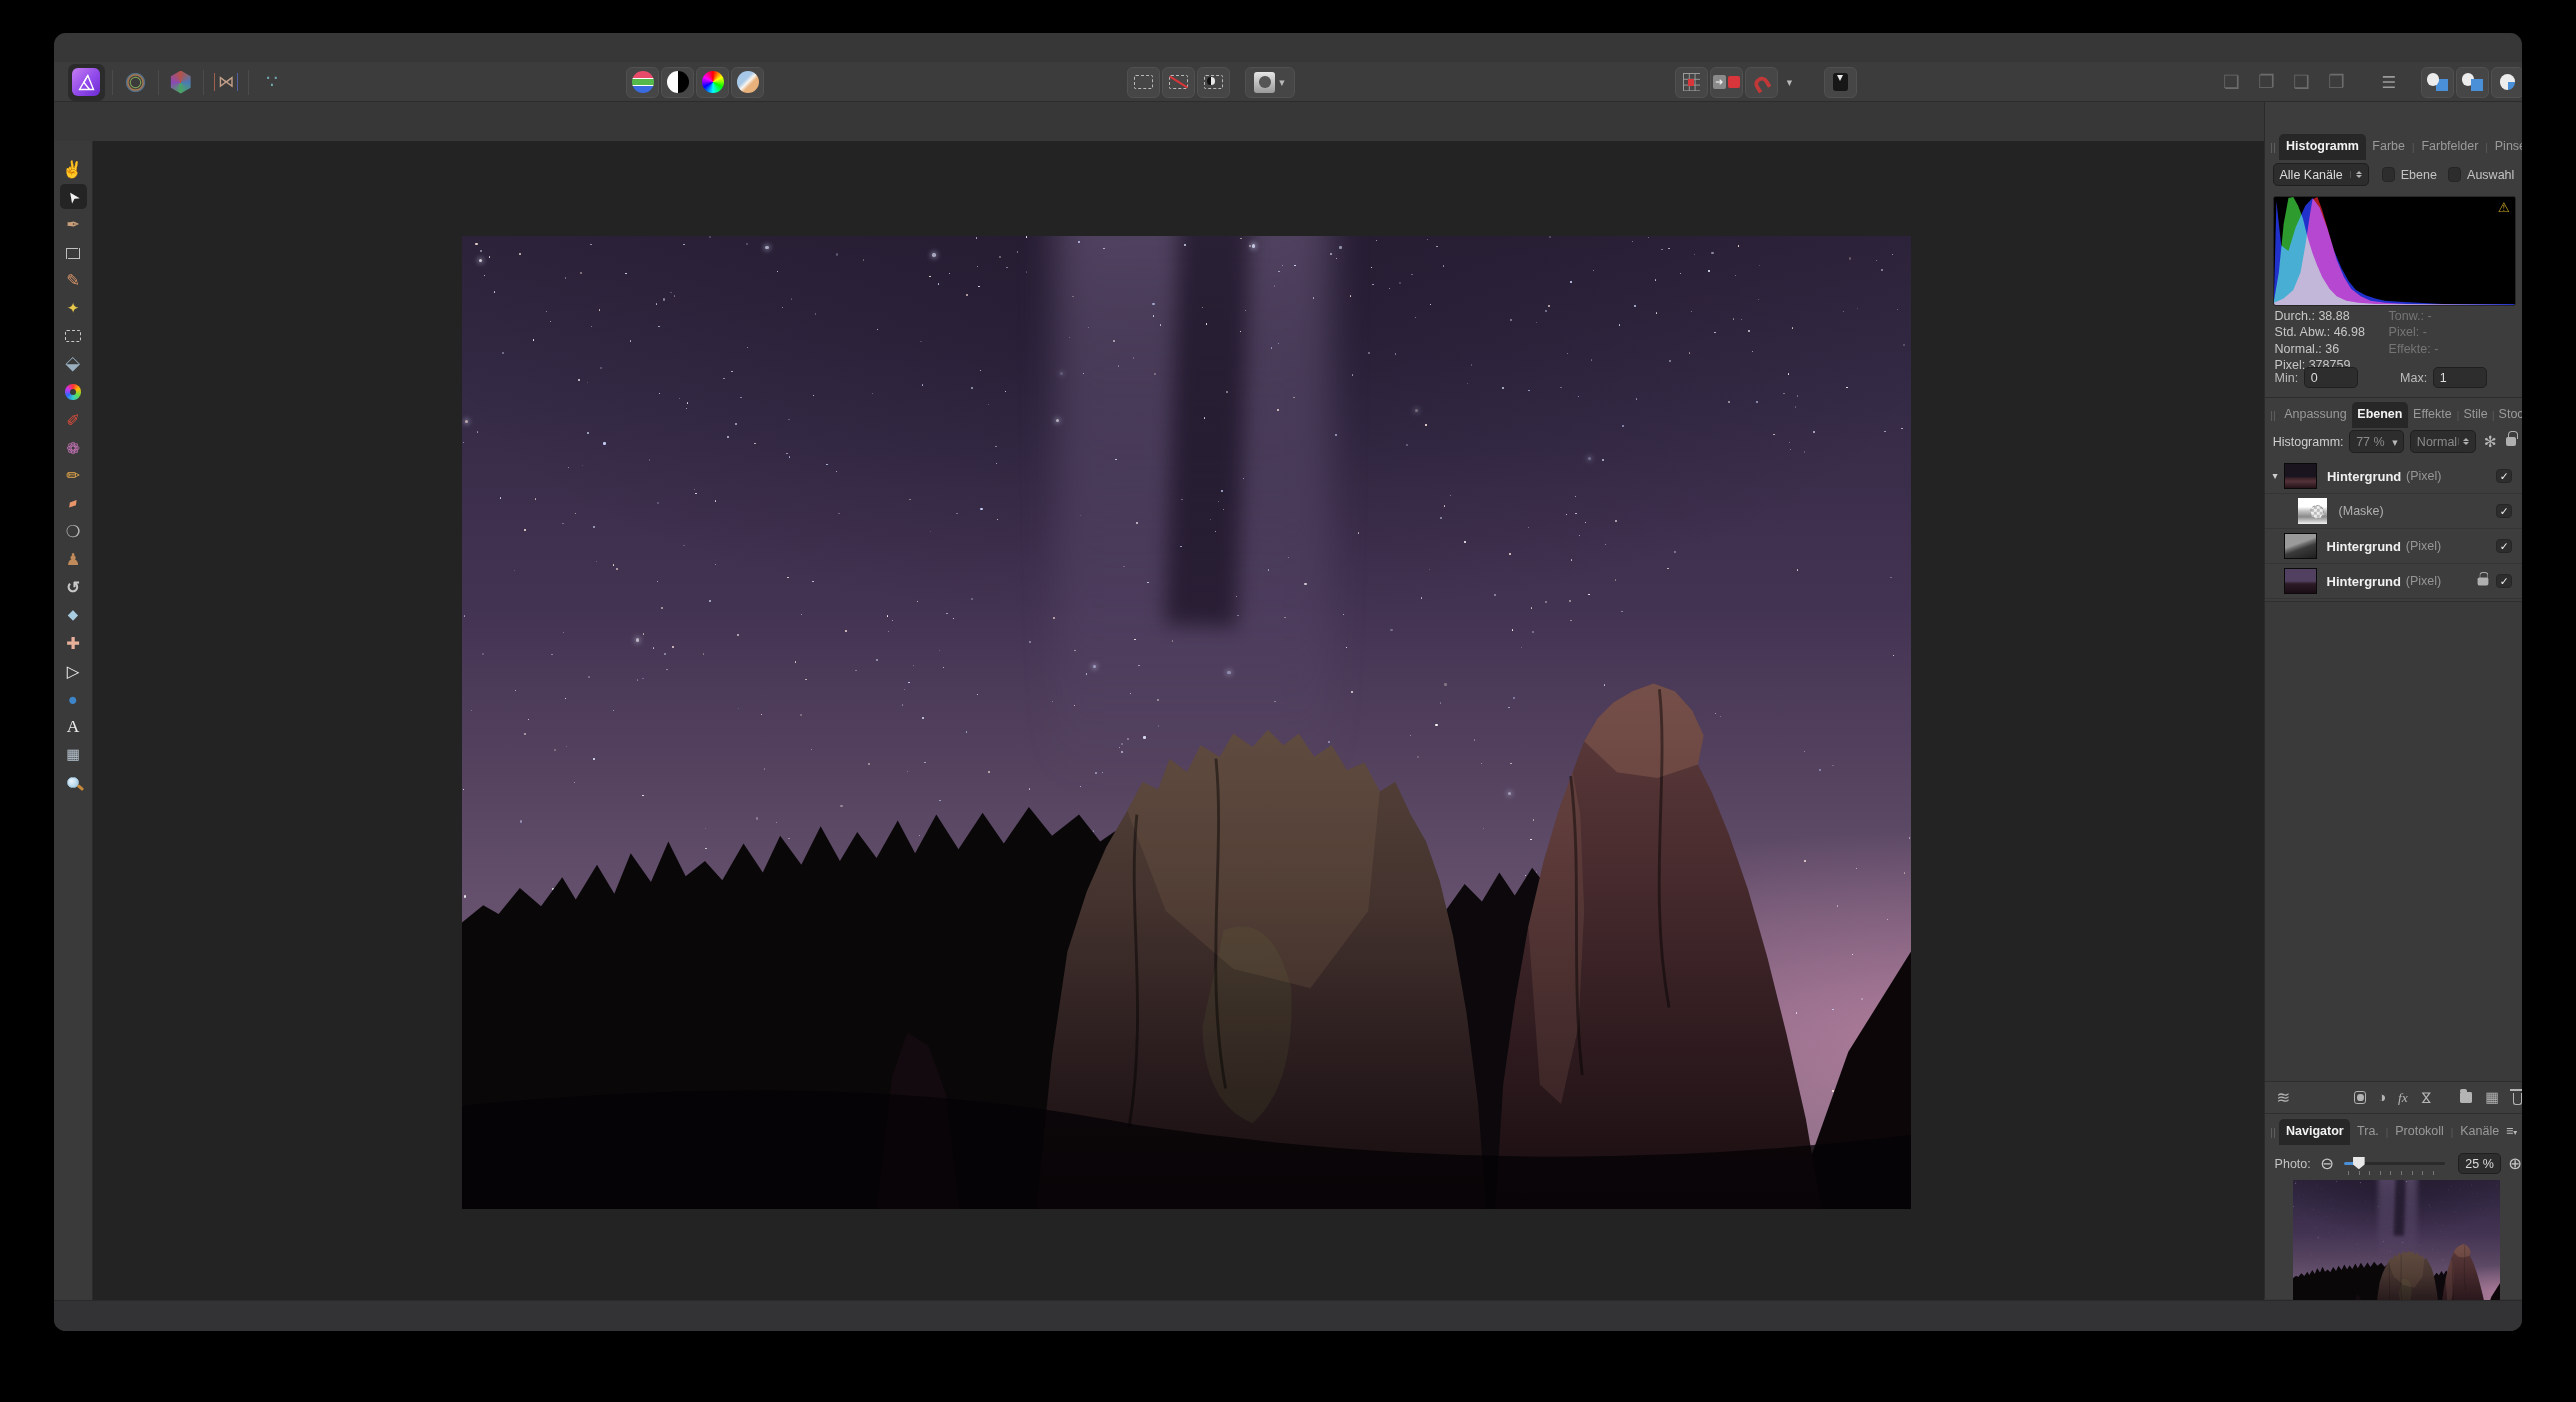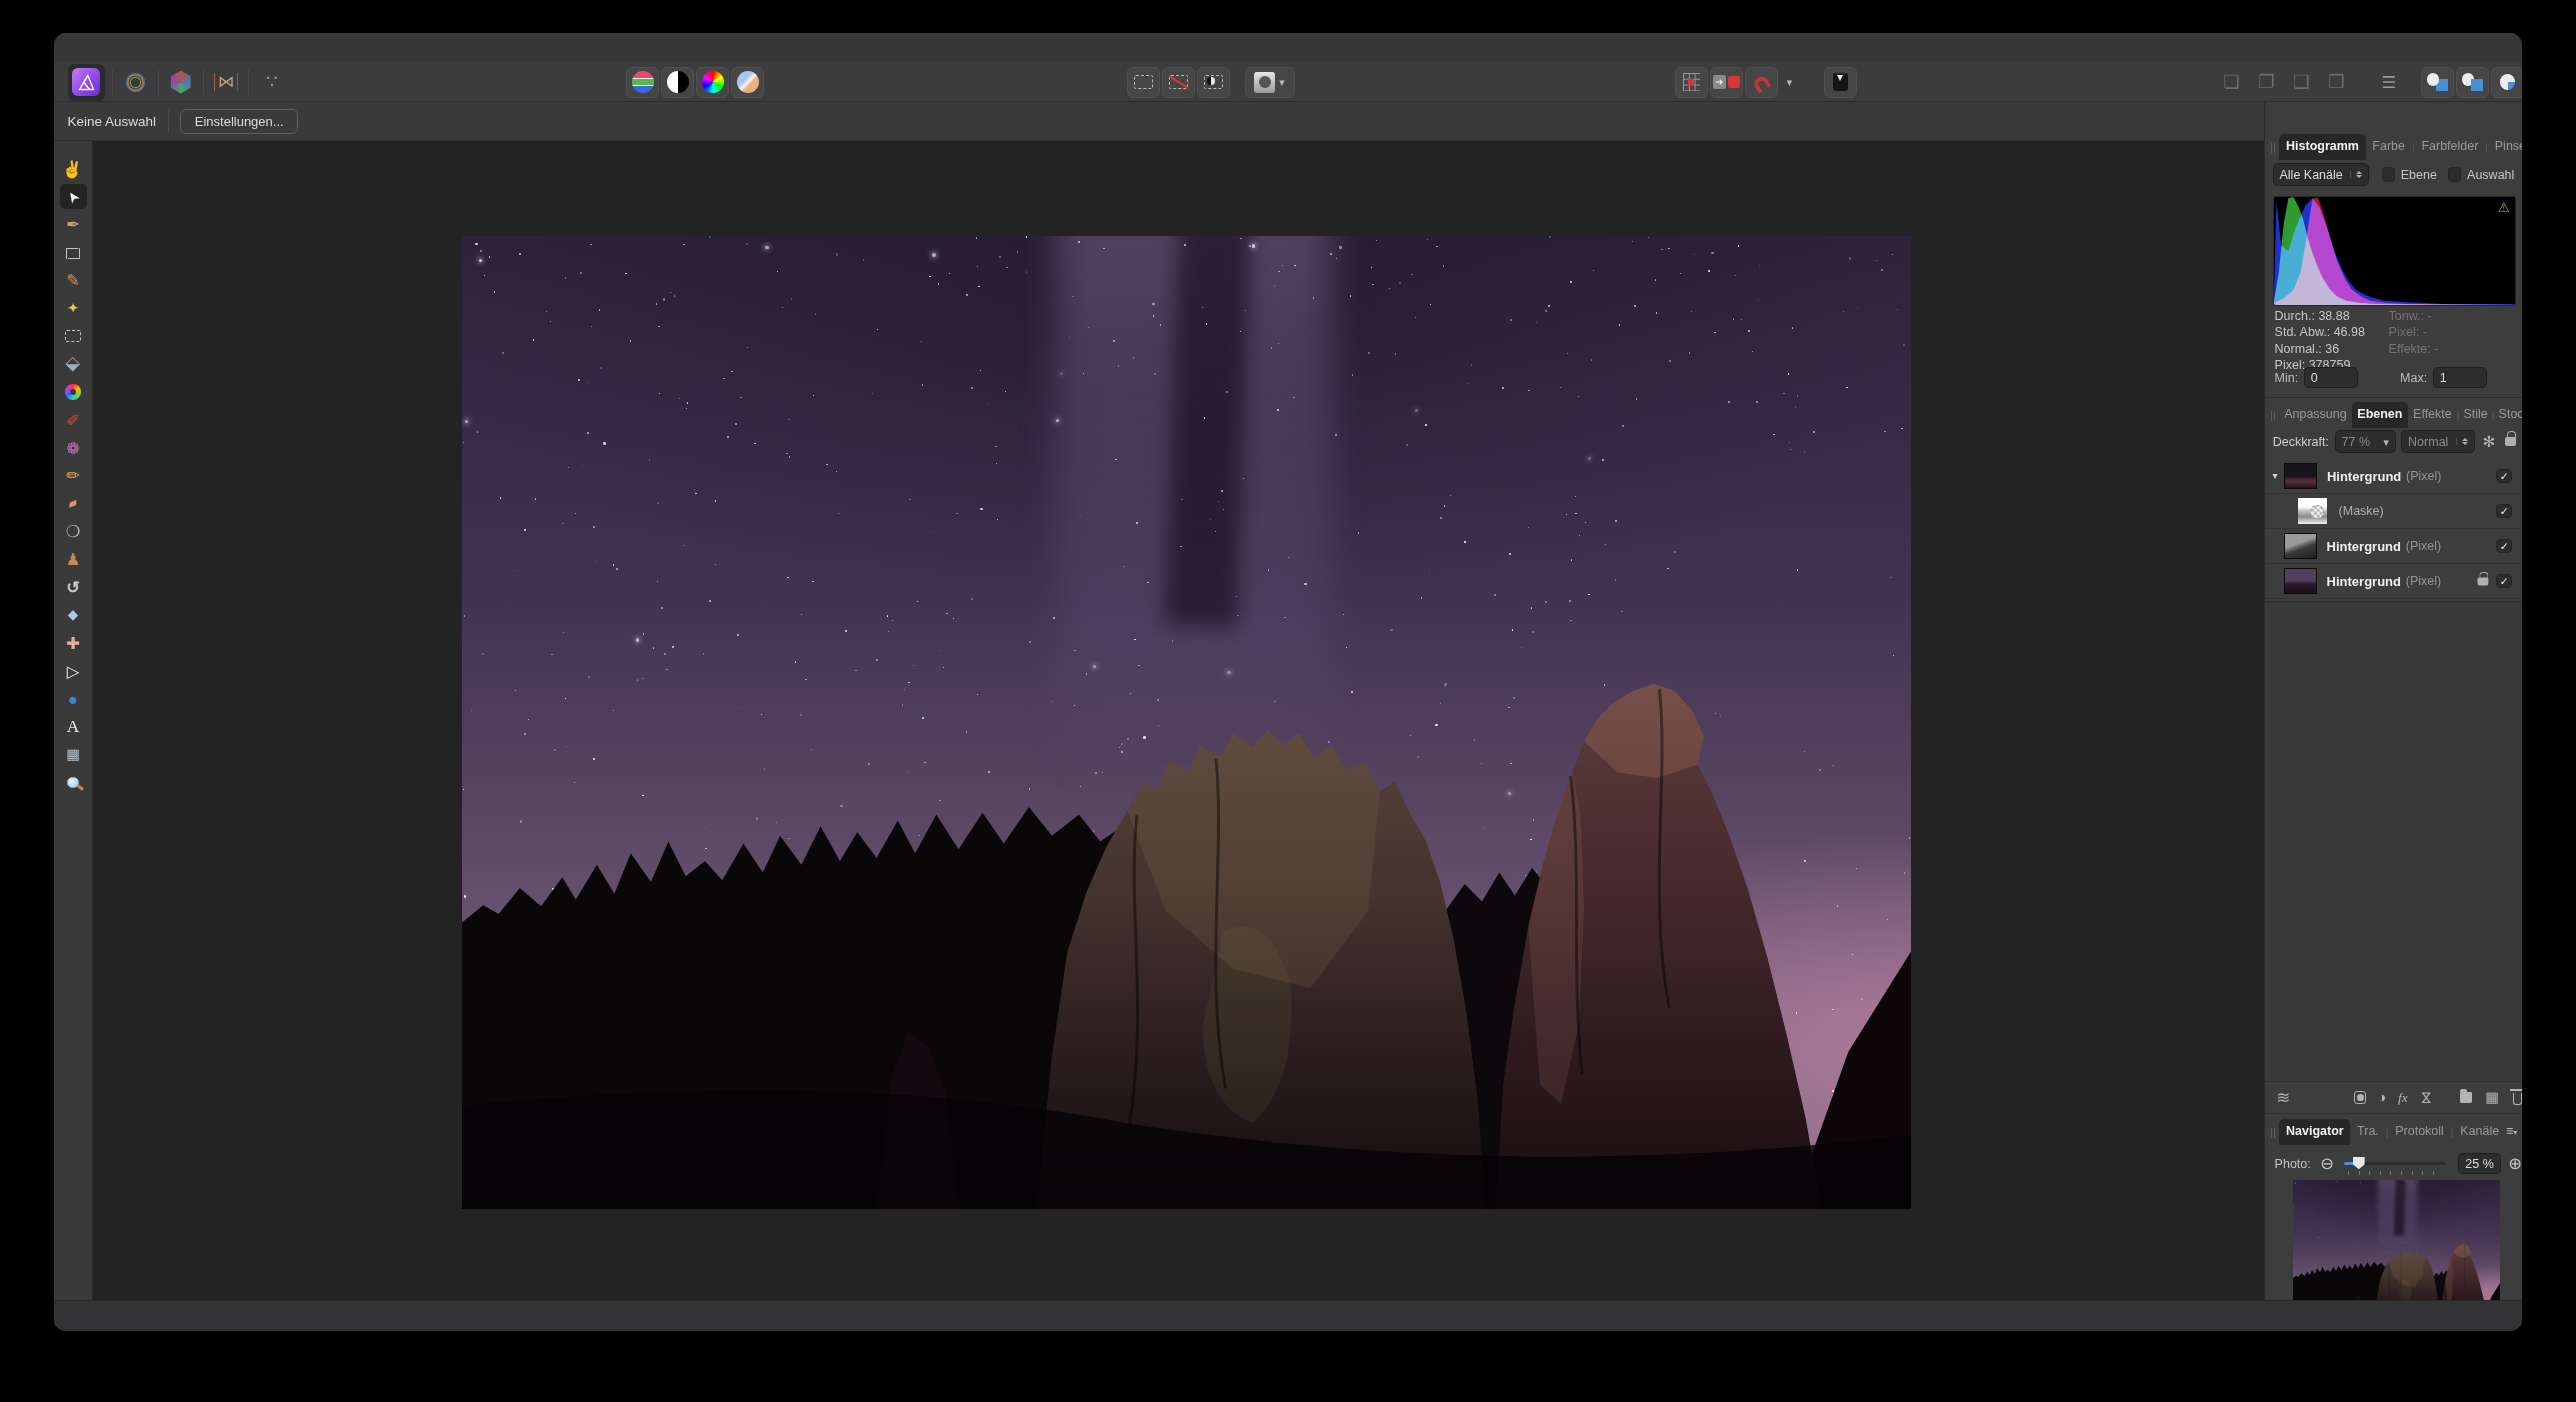--- a/index.html
+++ b/index.html
@@ -370,25 +370,20 @@
             <span class="c"></span>
             <span class="s"></span>
           </span>
       </div>
       <div class="tb-btn">
         <span class="i-pie"></span>
       </div>
     </div>
   </div>
 
-  <div class="contextbar">
-    <span class="ctx-status">Keine Auswahl</span>
-    <span class="ctx-sep"></span>
-    <button class="ctx-btn">Einstellungen...</button>
-  </div>
 
   <div class="tools">
     <div class="tool">
         <span class="g">✌</span>
       </div>
     <div class="tool sel">
         <span class="g">➤</span>
       </div>
     <div class="tool">
         <span class="g">✒</span>
@@ -1124,21 +1119,21 @@
       <span class="ptab active" style="padding:5.8px 5.8px 6.7px">Ebenen</span>
       <span class="ptab" style="padding:5.8px 4.8px 6.7px">Effekte</span>
       <span class="ptab-sep">|</span>
       <span class="ptab" style="padding:5.8px 3.9px 6.7px">Stile</span>
       <span class="ptab-sep">|</span>
       <span class="ptab" style="padding:5.8px 3.9px 6.7px">Stock</span>
 
     </div>
 
     <div class="opacity-row">
-      <span>Deckkraft:</span>
+      <span>Histogramm:</span>
       <div class="field" style="width:62px;margin-left:5.8px">
         <span class="dimtext">77 %</span>
         <span class="chev" style="margin-left:auto">▾</span>
       </div>
       <div class="field" style="width:75px;margin-left:5.8px">
         <span class="dimtext">Normal</span>
         <span class="stepper"></span>
       </div>
       <span class="gear">✻</span>
       <span class="padlock"></span>

